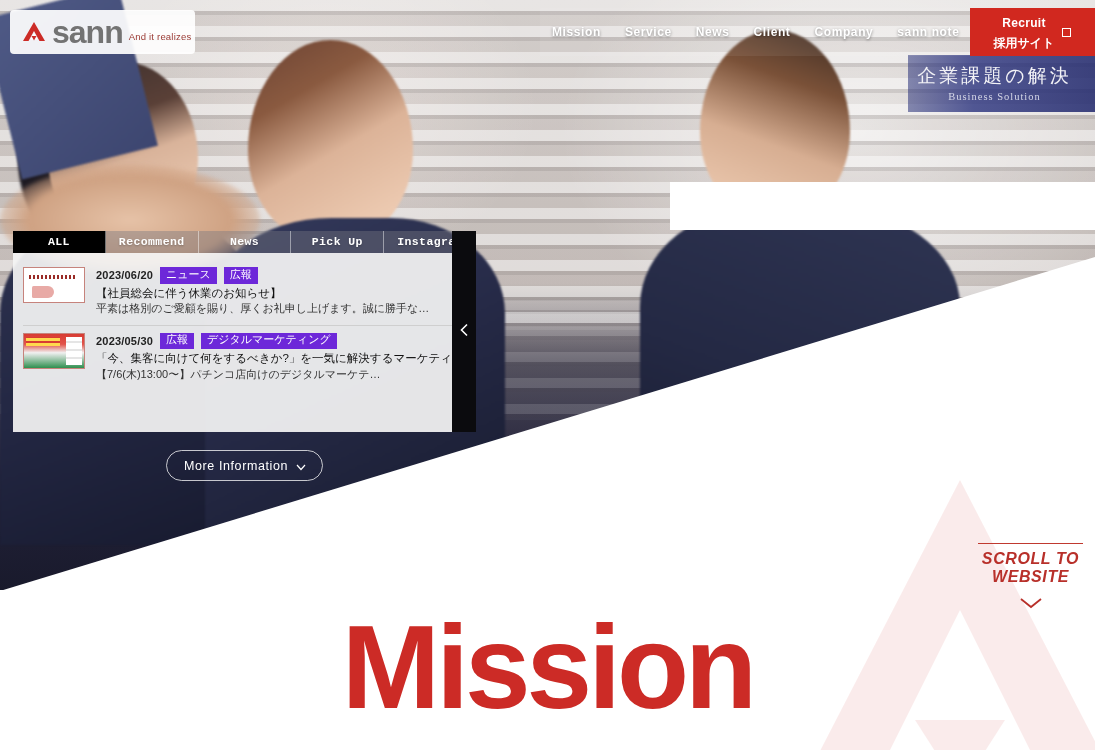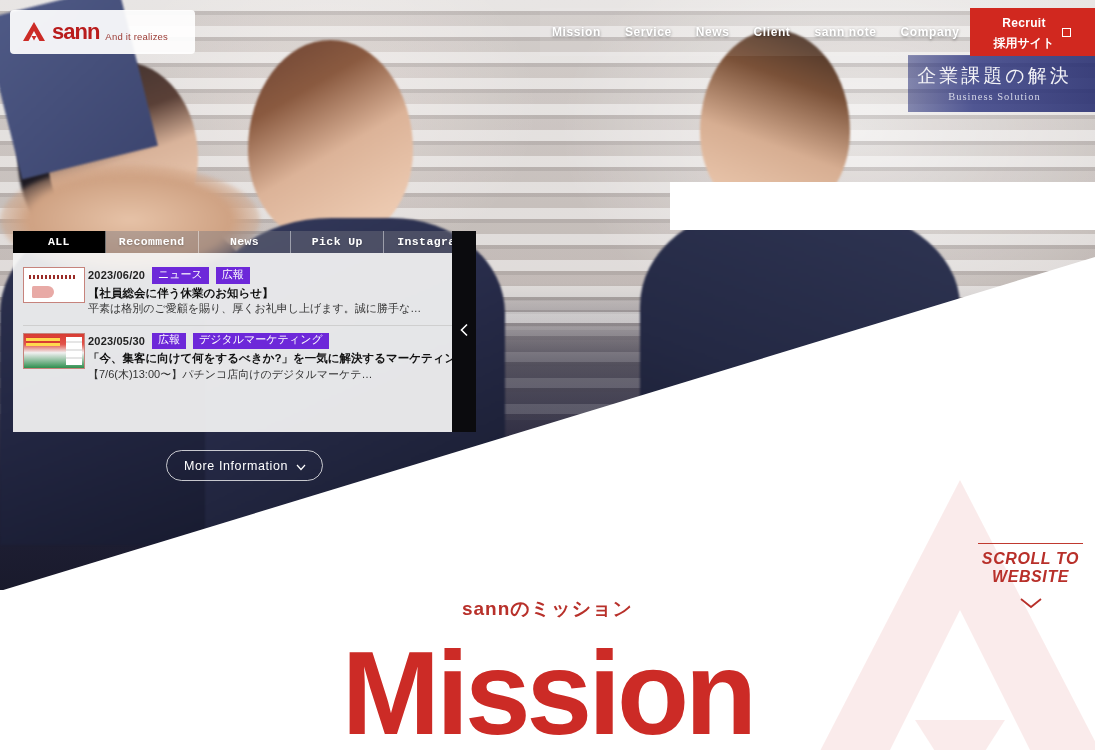--- a/index.html
+++ b/index.html
@@ -119,21 +119,21 @@
   }
 
   
   .logo-plate {
     position: absolute; left: 10px; top: 10px; width: 185px; height: 44px;
     background: rgba(255,255,255,0.92);
     border-radius: 4px;
     display: flex; align-items: center; padding-left: 12px; gap: 6px;
   }
   .logo-mark { width: 24px; height: 22px; flex: none; }
-  .logo-word { font-size: 22px; font-weight: 700; letter-spacing: -1px; color: #b91c1c; line-height: 1; }
+  .logo-word { font-size: 32px; font-weight: 700; letter-spacing: -1px; color: #737373; line-height: 1; }
   .logo-tag { font-size: 9.5px; color: #9b3a34; letter-spacing: .2px; margin-top: 8px; }
 
   .nav {
     position: absolute; left: 540px; top: 8px; height: 48px;
     display: flex; align-items: center; gap: 0;
     background: rgba(255,255,255,0.07);
   }
   .nav-item {
     color: #ffffff; font-size: 12px; font-weight: 700; letter-spacing: .6px;
     padding: 0 12px; line-height: 48px; white-space: nowrap;
@@ -178,21 +178,21 @@
   .news-tab.active { background: #000000; }
   .news-tab:last-child { border-right: none; }
 
   .news-body {
     position: relative;
     background: rgba(244,244,244,0.93);
     height: 179px; padding: 7px 10px 0 10px;
     overflow: hidden;
   }
   .news-item {
-    display: flex; gap: 3px; align-items: flex-start;
+    display: flex; gap: 11px; align-items: flex-start;
     padding: 7px 0 8px 0;
     border-bottom: 1px solid #cfcfcf;
     cursor: pointer;
   }
   .news-item:last-child { border-bottom: none; }
   .thumb { width: 62px; height: 36px; flex: none; border: 1px solid #c6837c; overflow: hidden; position: relative; background:#fff; }
   .thumb-1 { background: linear-gradient(180deg,#ffffff 0%,#ffffff 100%); }
   .thumb-1:before { content:""; position:absolute; left:5px; top:7px; width:48px; height:4px; background:repeating-linear-gradient(90deg,#9a2b26 0 2px, transparent 2px 4px); }
   .thumb-1:after { content:""; position:absolute; left:8px; top:18px; width:22px; height:12px; background:#e8aaa6; border-radius:2px 8px 8px 2px; }
   .thumb-2 { background: linear-gradient(180deg,#cfd0cf 0%,#b9b9b8 60%,#dcdcdb 100%); }
@@ -202,21 +202,21 @@
   .thumb-3:before { content:""; position:absolute; left:2px; top:3px; width:34px; height:9px; background:repeating-linear-gradient(0deg,#ffd84d 0 3px,#d83b32 3px 5px); }
   .thumb-3:after { content:""; position:absolute; right:2px; top:3px; width:16px; height:28px; background:repeating-linear-gradient(0deg,#ffffff 0 6px,#e5e5e5 6px 8px); }
 
   .news-text { flex: 1; min-width: 0; }
   .news-meta { display: flex; align-items: center; gap: 7px; margin-bottom: 2px; }
   .news-date { font-size: 11px; color: #222; font-weight: 700; letter-spacing: .2px; }
   .news-cat {
     font-size: 11px; color: #fff; background: #6d28d9;
     padding: 1.5px 6px; line-height: 1.25; white-space: nowrap; font-family: Liberation Mono, monospace;
   }
-  .news-title { font-size: 11.5px; font-weight: 700; color: #111; line-height: 1.35; white-space: nowrap; overflow: hidden; }
+  .news-title { font-size: 11.5px; font-weight: 400; color: #111; line-height: 1.35; white-space: nowrap; overflow: hidden; }
   .news-desc { font-size: 11px; color: #333; line-height: 1.4; white-space: nowrap; overflow: hidden; }
 
   .news-prev {
     position: absolute; left: 452px; top: 231px; width: 24px; height: 201px;
     background: #0b0b0e;
     display: flex; align-items: center; justify-content: center;
     cursor: pointer;
   }
   .news-prev svg { width: 11px; height: 14px; }
 
@@ -294,22 +294,22 @@
     </span>
     <span class="logo-word">sann</span>
     <span class="logo-tag">And it realizes</span>
   </div>
 
   <nav class="nav">
     <span class="nav-item">Mission</span>
     <span class="nav-item">Service</span>
     <span class="nav-item">News</span>
     <span class="nav-item">Client</span>
+    <span class="nav-item">Company</span>
     <span class="nav-item">sann note</span>
-    <span class="nav-item">Company</span>
     <span class="nav-item">Contact</span>
   </nav>
 
   <div class="recruit-btn">
     <span class="recruit-lines">
       <span class="recruit-en">Recruit</span><br>
       <span class="recruit-ja">採用サイト</span>
     </span>
     <span class="ext-icon"></span>
   </div>
@@ -405,17 +405,16 @@
     <div class="scroll-rule"></div>
     <div class="scroll-label">SCROLL TO WEBSITE</div>
     <div class="scroll-chev">
       <svg viewBox="0 0 26 12" width="26" height="12">
         <polyline points="3,2 13,10 23,2" fill="none" stroke="#b8302a" stroke-width="1.8"></polyline>
       </svg>
     </div>
   </div>
 
   <div class="mission">
-    <div class="mission-sub">sannのミッション</div>
     <div class="mission-title">Mission</div>
   </div>
 
 </div>
 
 </body></html>

